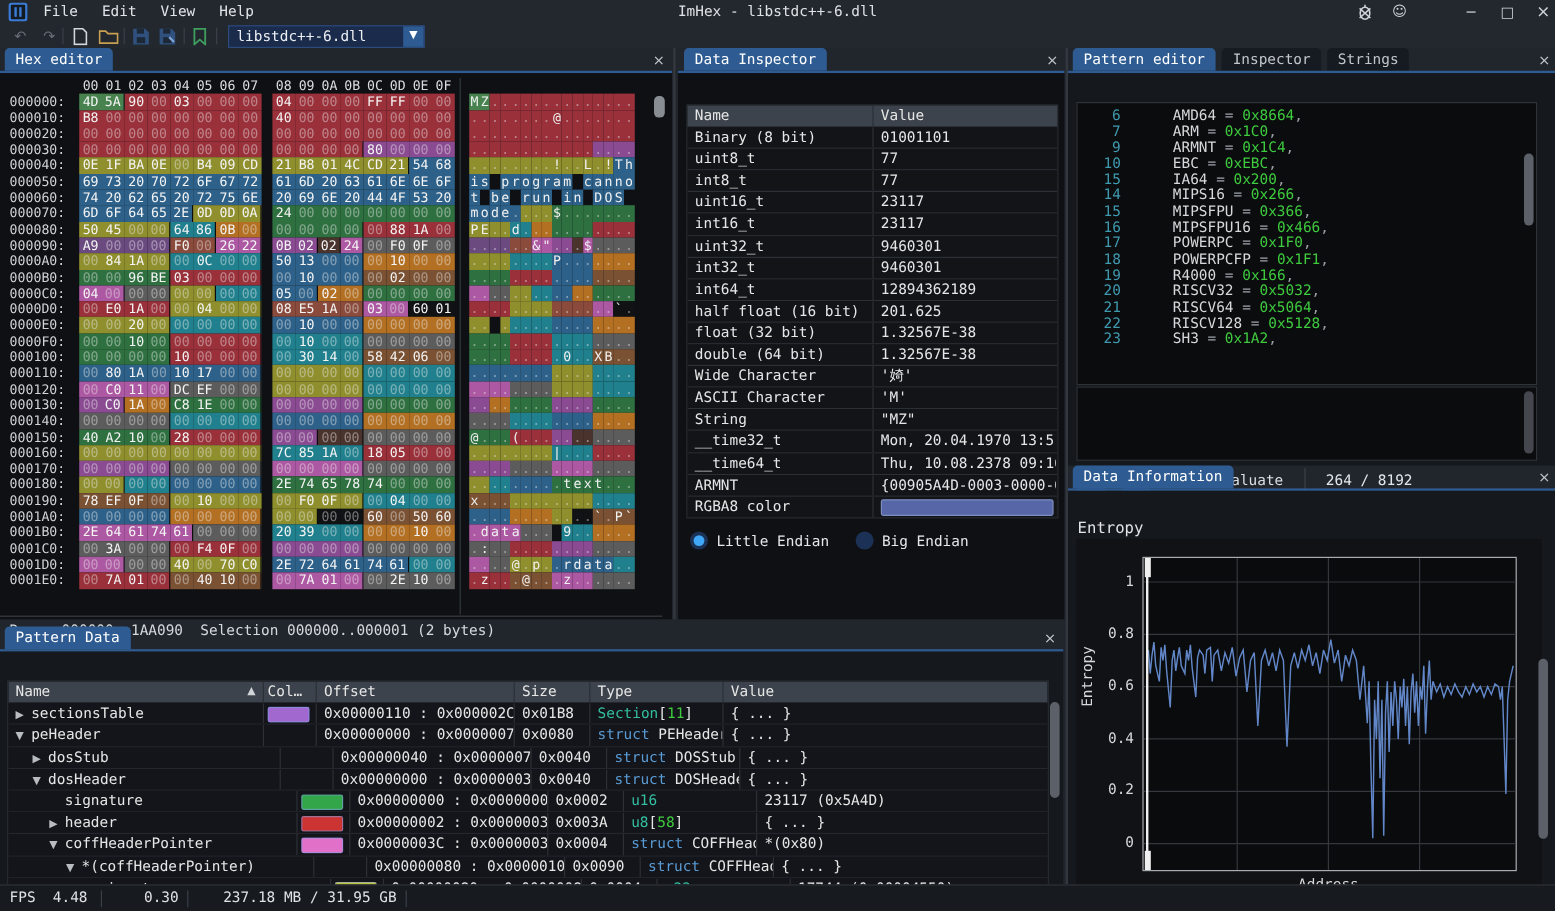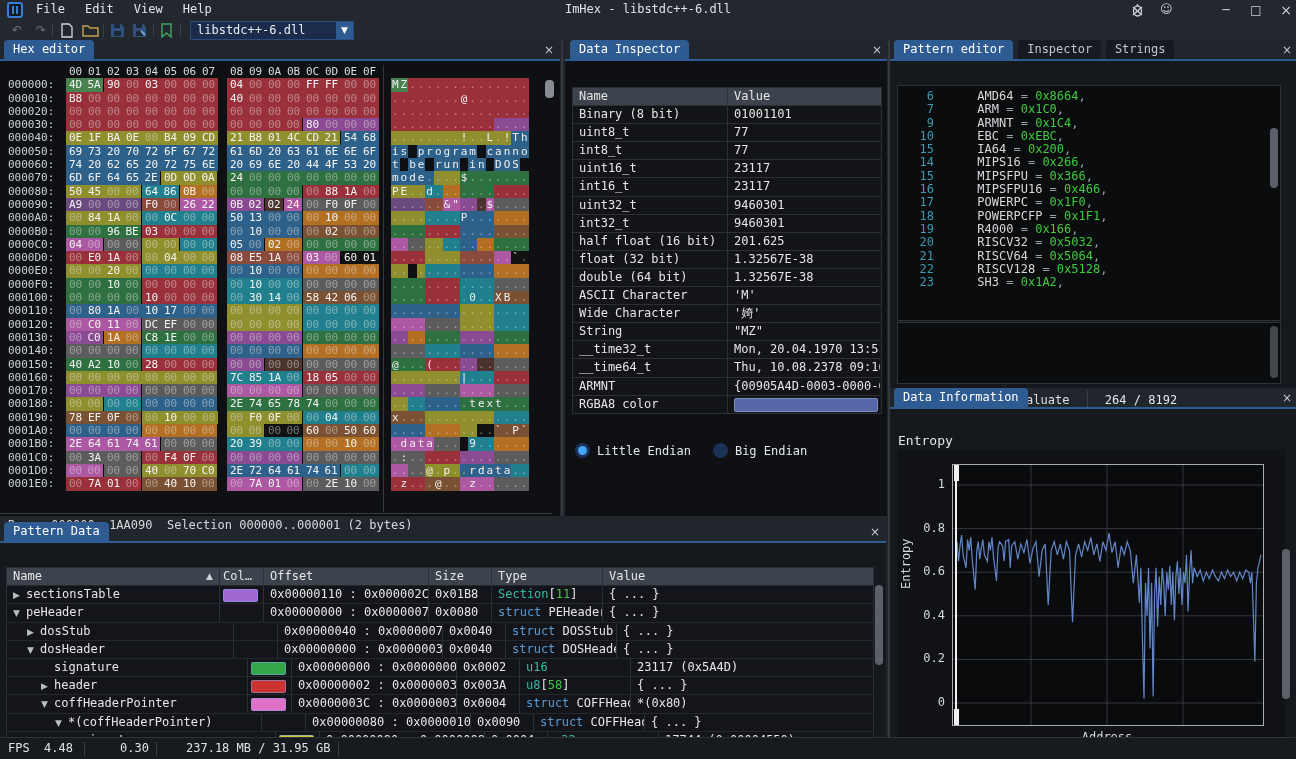--- a/index.html
+++ b/index.html
@@ -201,25 +201,26 @@
 <div class="abs panelbg" style="left:565px;top:61px;width:322px;height:455px">
   <div class="instable" id="instable">
       <div class="insrow header"><span class="insname">Name</span><span class="insval">Value</span></div>
       <div class="insrow"><span class="insname">Binary (8 bit)</span><span class="insval">01001101</span></div>
       <div class="insrow"><span class="insname">uint8_t</span><span class="insval">77</span></div>
       <div class="insrow"><span class="insname">int8_t</span><span class="insval">77</span></div>
       <div class="insrow"><span class="insname">uint16_t</span><span class="insval">23117</span></div>
       <div class="insrow"><span class="insname">int16_t</span><span class="insval">23117</span></div>
       <div class="insrow"><span class="insname">uint32_t</span><span class="insval">9460301</span></div>
       <div class="insrow"><span class="insname">int32_t</span><span class="insval">9460301</span></div>
+      <div class="insrow"><span class="insname">int64_t</span><span class="insval">12894362189</span></div>
       <div class="insrow"><span class="insname">half float (16 bit)</span><span class="insval">201.625</span></div>
       <div class="insrow"><span class="insname">float (32 bit)</span><span class="insval">1.32567E-38</span></div>
       <div class="insrow"><span class="insname">double (64 bit)</span><span class="insval">1.32567E-38</span></div>
+      <div class="insrow"><span class="insname">Wide Character</span><span class="insval">'婍'</span></div>
       <div class="insrow"><span class="insname">ASCII Character</span><span class="insval">'M'</span></div>
-      <div class="insrow"><span class="insname">Wide Character</span><span class="insval">'婍'</span></div>
       <div class="insrow"><span class="insname">String</span><span class="insval">"MZ"</span></div>
       <div class="insrow"><span class="insname">__time32_t</span><span class="insval">Mon, 20.04.1970 13:51</span></div>
       <div class="insrow"><span class="insname">__time64_t</span><span class="insval">Thu, 10.08.2378 09:16</span></div>
       <div class="insrow"><span class="insname">ARMNT</span><span class="insval">{00905A4D-0003-0000-04</span></div>
       <div class="insrow"><span class="insname">RGBA8 color</span><span class="insval"><span class="swatch-rgba" style="background: rgb(87, 102, 166);"></span></span></div>
     </div>
   <div class="radiorow" style="left:10px;top:382px" id="endianrow"><span class="radio sel"></span><span class="radiolabel">Little Endian</span><span class="radio"></span><span class="radiolabel">Big Endian</span></div>
 </div>
 <div class="abs vsep" style="left:888px;top:40px;height:697px"></div>
 

